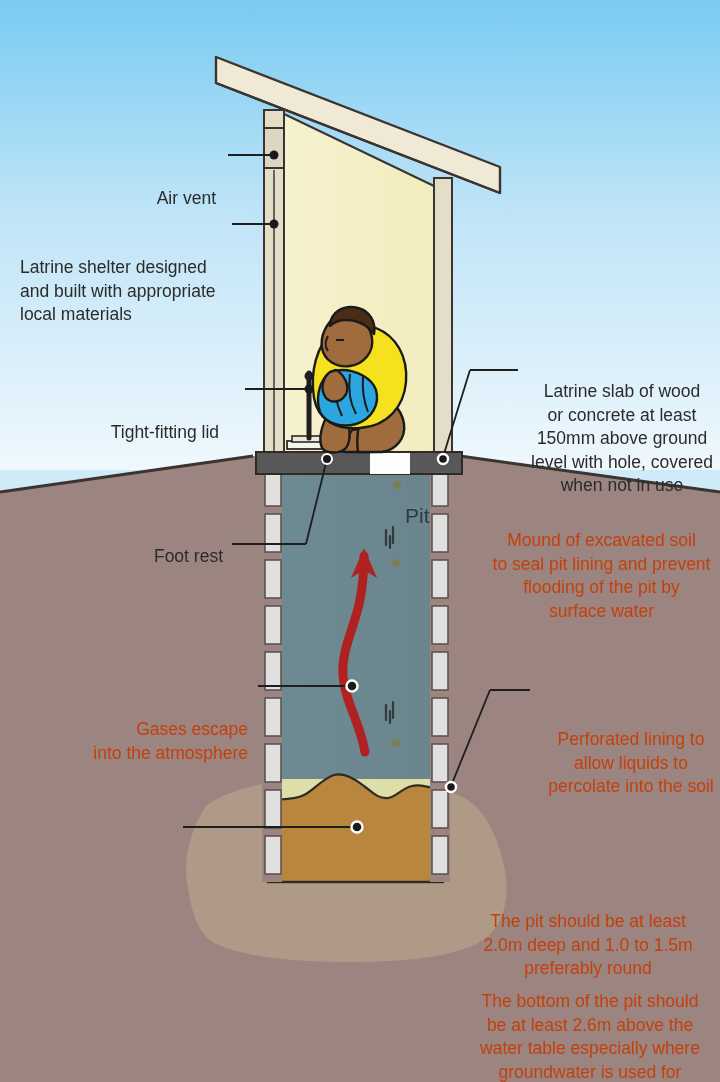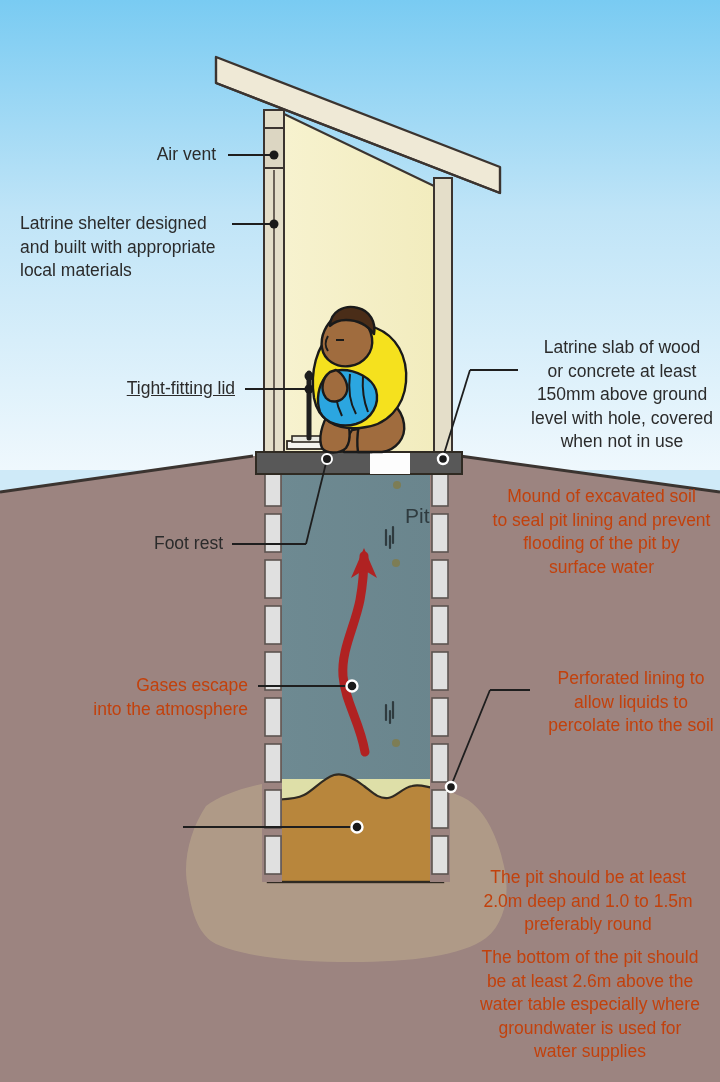--- a/index.html
+++ b/index.html
@@ -11,20 +11,21 @@
     background:#cfeaf8;
   }
   #stage svg{position:absolute;left:0;top:0;}
   .lbl{
     position:absolute;
     font-family:"Liberation Sans", sans-serif;
     font-size:17.5px;
     line-height:23.5px;
     white-space:pre-line;
     letter-spacing:0px;
+    margin-top:44px;
   }
   .lbl-dark{color:#2b2b2b;}
   .lbl-light{color:#c2410c;}
   .lbl-right{text-align:center;}
   .lbl-lefttext{text-align:right;}
   .pit-word{
     position:absolute;
     color:#2f3b3f;
     font-size:21px;
     font-family:Liberation Sans, sans-serif;
@@ -226,40 +227,40 @@
   </svg>
 
   <div class="pit-word" style="left:405px;top:504px;">Pit</div>
 
   <div class="lbl lbl-dark lbl-lefttext" style="left:20px;top:143px;width:196px;">Air vent</div>
 
   <div class="lbl lbl-dark" style="left:20px;top:212px;width:212px;">Latrine shelter designed
 and built with appropriate
 local materials</div>
 
-  <div class="lbl lbl-dark lbl-lefttext" style="left:20px;top:377px;width:215px;text-decoration:underline;">Tight-fitting lid</div>
-
-  <div class="lbl lbl-dark lbl-lefttext" style="left:20px;top:532px;width:203px;">Foot rest</div>
+  <div class="lbl lbl-dark lbl-lefttext" style="left:4px;top:377px;width:215px;">Tight-fitting lid</div>
+
+  <div class="lbl lbl-dark lbl-lefttext" style="left:20px;top:501px;width:203px;">Foot rest</div>
 
   <div class="lbl lbl-light lbl-lefttext" style="left:20px;top:674px;width:228px;">Gases escape
 into the atmosphere</div>
 
 
   <div class="lbl lbl-dark lbl-right" style="left:527px;top:336px;width:190px;">Latrine slab of wood
 or concrete at least
 150mm above ground
 level with hole, covered
 when not in use</div>
 
   <div class="lbl lbl-light lbl-right" style="left:489px;top:485px;width:225px;">Mound of excavated soil
 to seal pit lining and prevent
 flooding of the pit by
 surface water</div>
 
-  <div class="lbl lbl-light lbl-right" style="left:541px;top:667px;width:180px;">Perforated lining to
+  <div class="lbl lbl-light lbl-right" style="left:541px;top:684px;width:180px;">Perforated lining to
 allow liquids to
 percolate into the soil</div>
 
   <div class="lbl lbl-light lbl-right" style="left:472px;top:866px;width:232px;">The pit should be at least
 2.0m deep and 1.0 to 1.5m
 preferably round</div>
 
   <div class="lbl lbl-light lbl-right" style="left:472px;top:946px;width:236px;">The bottom of the pit should
 be at least 2.6m above the
 water table especially where

